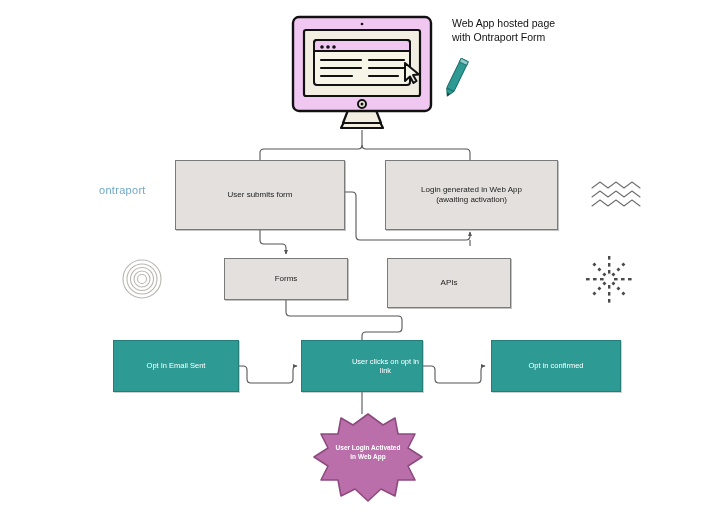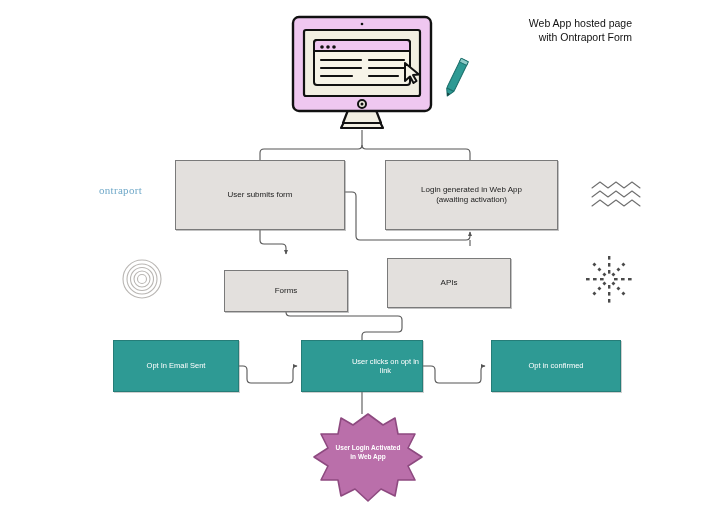--- a/index.html
+++ b/index.html
@@ -45,21 +45,21 @@
     font-size: 7.5px;
     box-shadow: 1px 1px 0 rgba(120,120,120,0.35);
   }
   .title-text {
     position: absolute;
     left: 452px;
     top: 17px;
     width: 180px;
     font-size: 10.5px;
     line-height: 1.3;
-    text-align: right;
+    text-align: left;
     color: #111111;
     white-space: pre-line;
   }
   .star-label {
     position: absolute;
     left: 322px;
     top: 444px;
     width: 92px;
     text-align: center;
     font-size: 6.5px;
@@ -69,21 +69,21 @@
     white-space: pre-line;
     pointer-events: none;
   }
   .logo-text {
     position: absolute;
     left: 99px;
     top: 184px;
     font-size: 11px;
     letter-spacing: 0.3px;
     color: #6FA8C8;
-    font-family: Liberation Serif, serif;
+    font-family: Liberation Sans, sans-serif;
   }
 </style>
 </head>
 <body>
 
 <svg id="canvas" viewBox="0 0 725 512">
   <defs>
     <marker id="arrow" viewBox="0 0 10 10" refX="8" refY="5" markerWidth="5" markerHeight="5" orient="auto-start-reverse">
       <path d="M 0 1 L 9 5 L 0 9 z" fill="#555555"></path>
     </marker>
@@ -206,21 +206,21 @@
 
 <div class="node node-gray" style="left:175px; top:160px; width:170px; height:70px;text-align:right;">
   <span>User submits form</span>
 </div>
 
 <div class="node node-gray" style="left:385px; top:160px; width:173px; height:70px;">
   <span>Login generated in Web App
 (awaiting activation)</span>
 </div>
 
-<div class="node node-gray" style="left:224px; top:270px; width:124px; height:42px;">
+<div class="node node-gray" style="left:224px; top:258px; width:124px; height:42px;">
   <span>Forms</span>
 </div>
 
 <div class="node node-gray" style="left:387px; top:258px; width:124px; height:50px;">
   <span>APIs</span>
 </div>
 
 <div class="node node-teal" style="left:113px; top:340px; width:126px; height:52px;">
   <span>Opt In Email Sent</span>
 </div>

